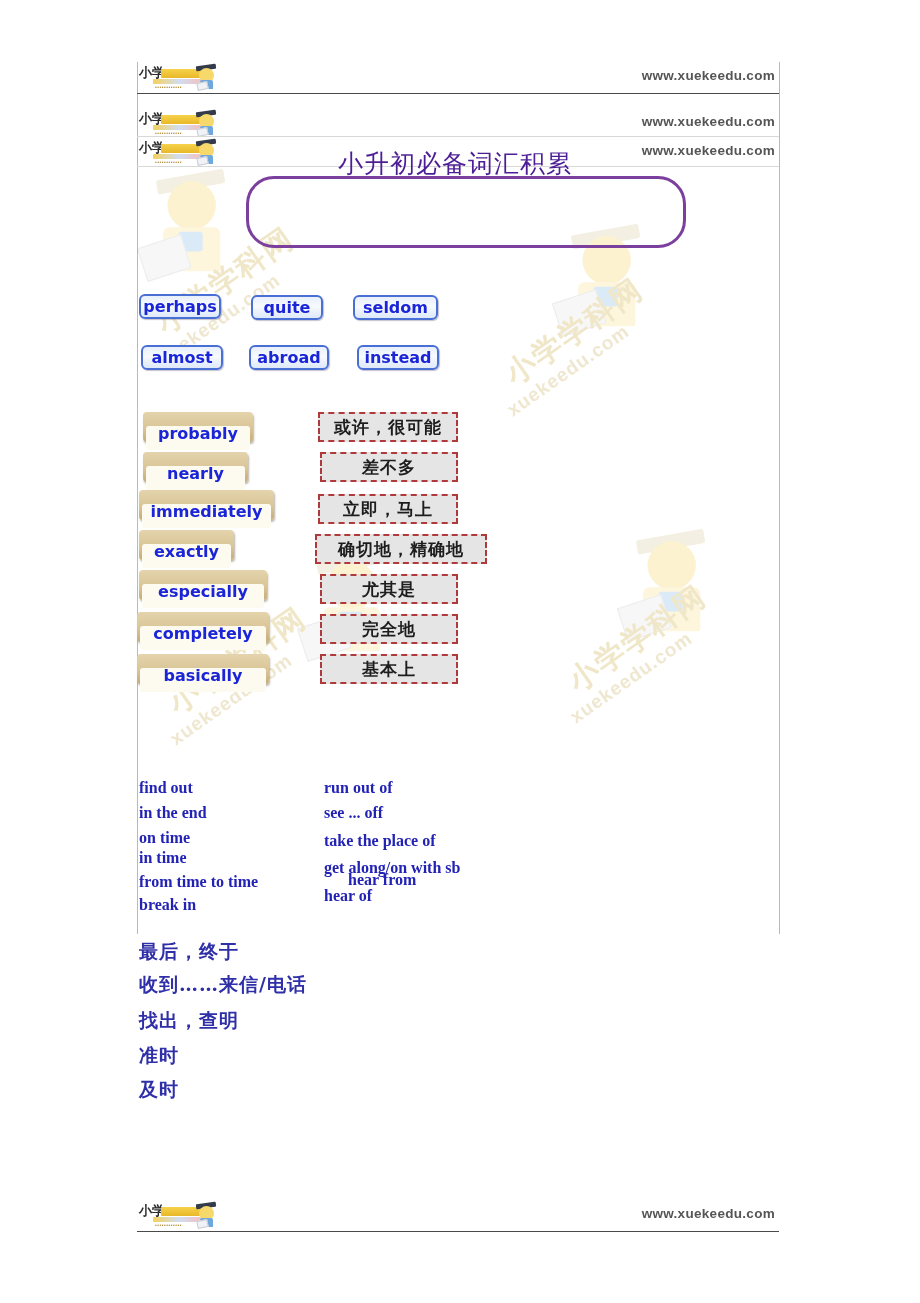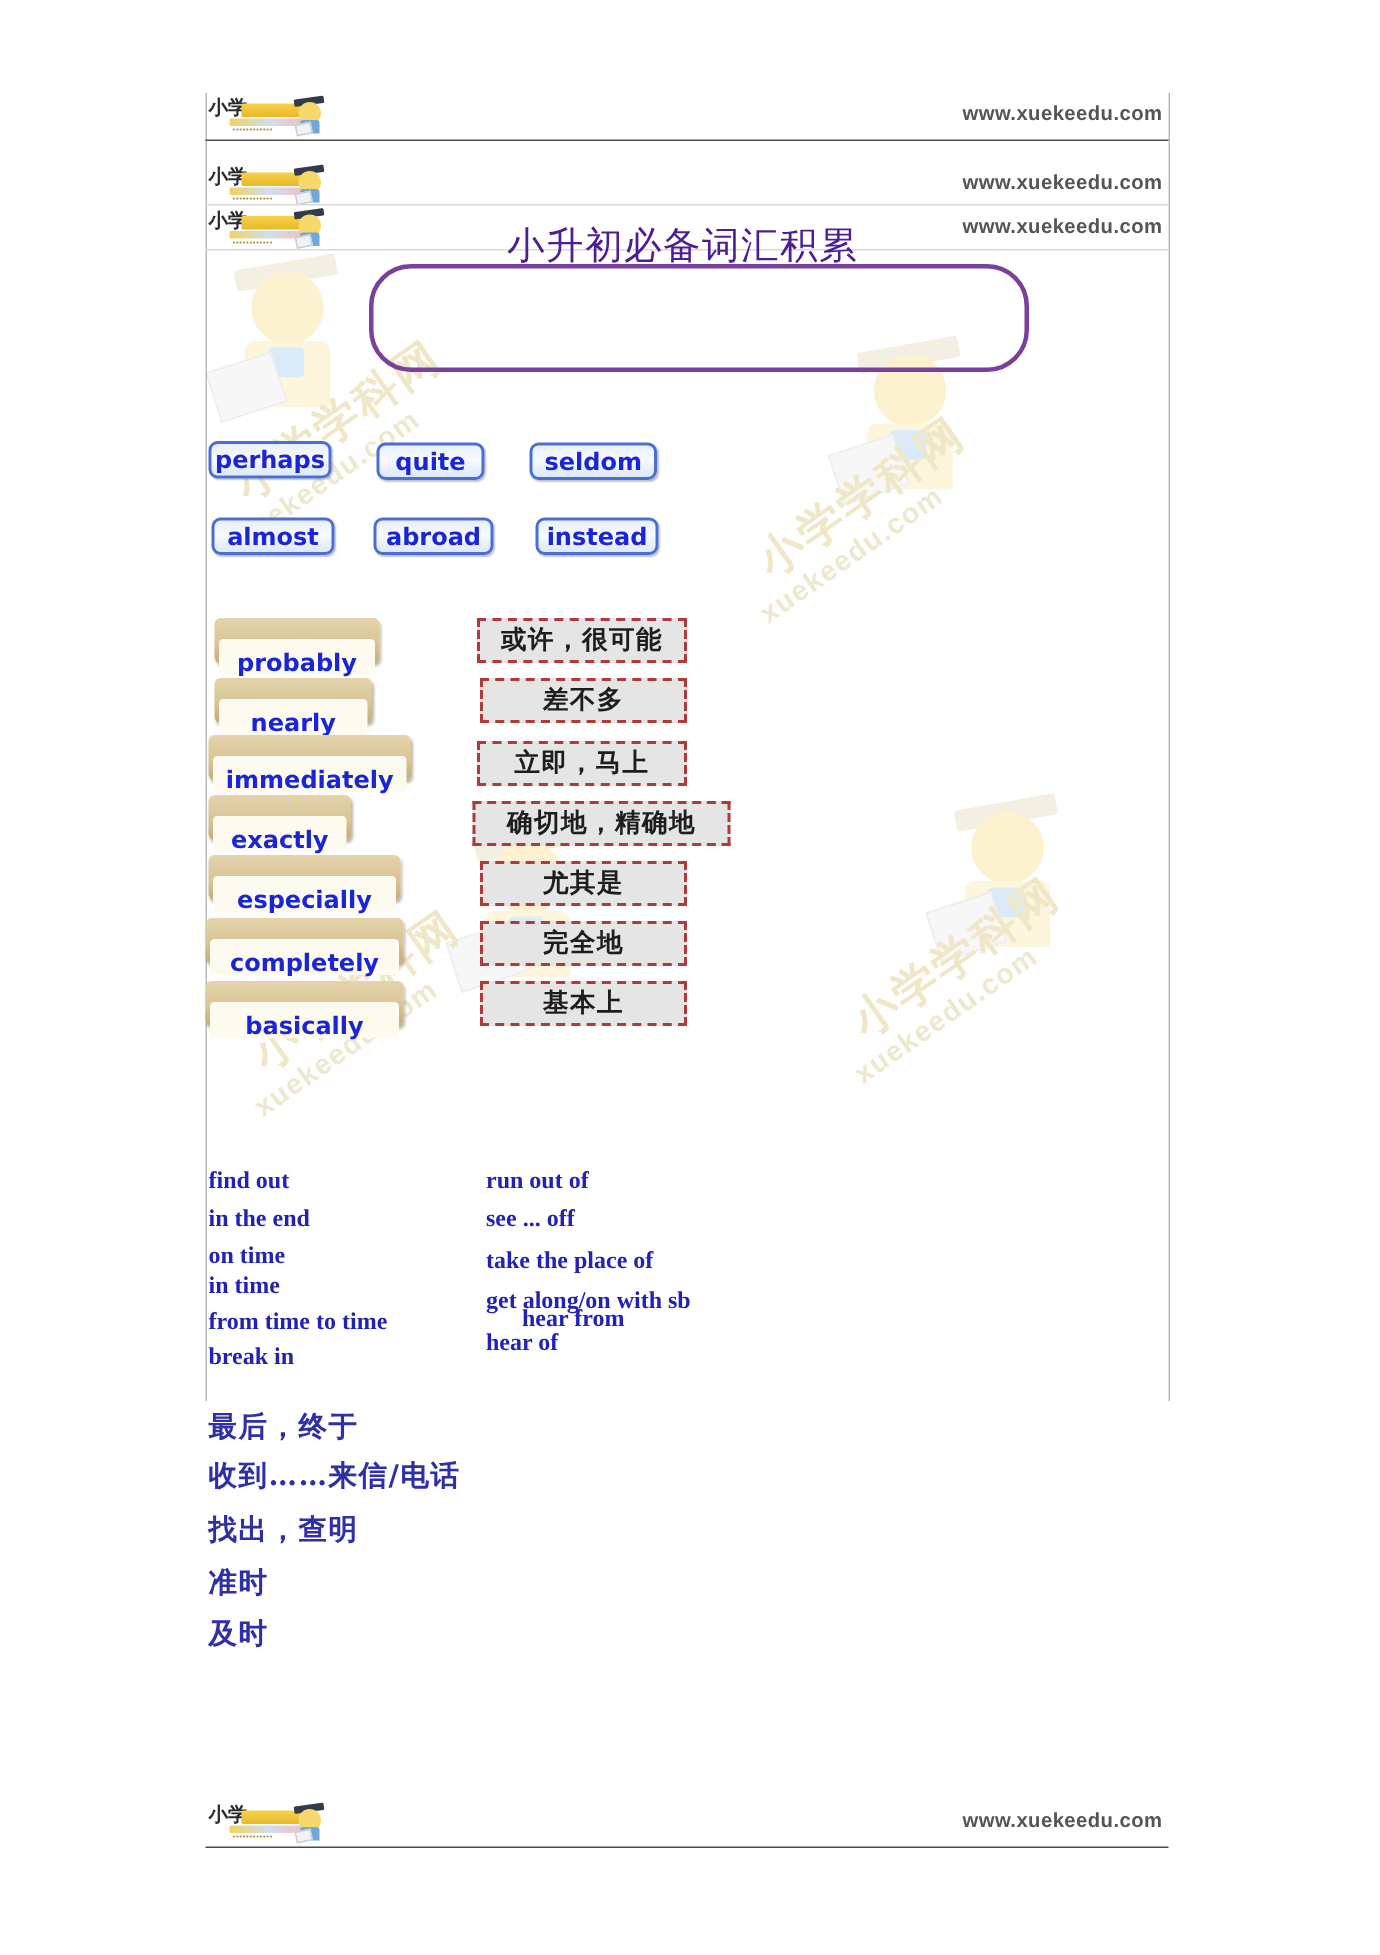--- a/index.html
+++ b/index.html
@@ -269,21 +269,21 @@
     justify-content: center;
     box-sizing: border-box;
     padding: 3px;
   }
   .chip-tan .inner {
     width: 100%;
     height: 100%;
     background: #fdfaf0;
     border-radius: 3px;
     display: flex;
-    align-items: flex-end;
+    align-items: flex-start;
     justify-content: center;
     margin-top: 22px;
   }
   .chip-tan span {
     font-family: "DejaVu Sans", sans-serif;
     font-size: 16px;
     font-weight: bold;
     color: #1a25d8;
     line-height: 1;
     white-space: nowrap;

